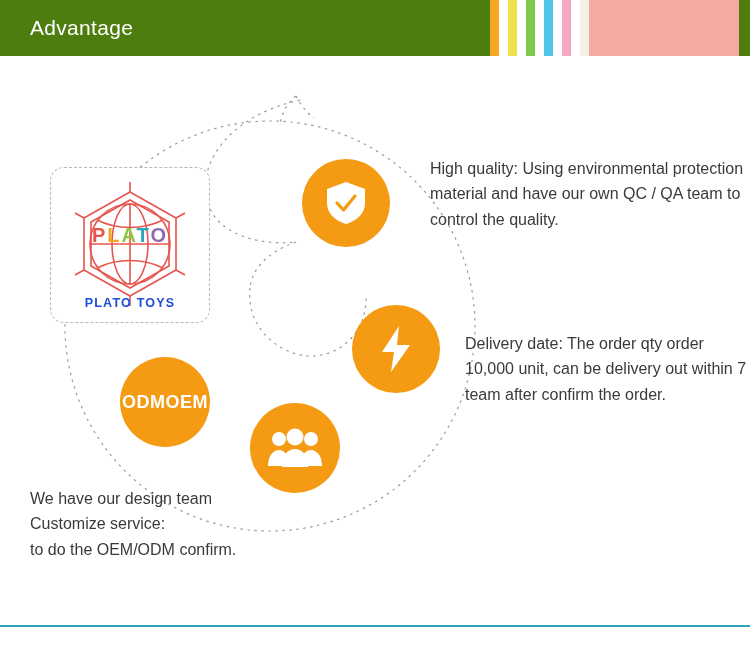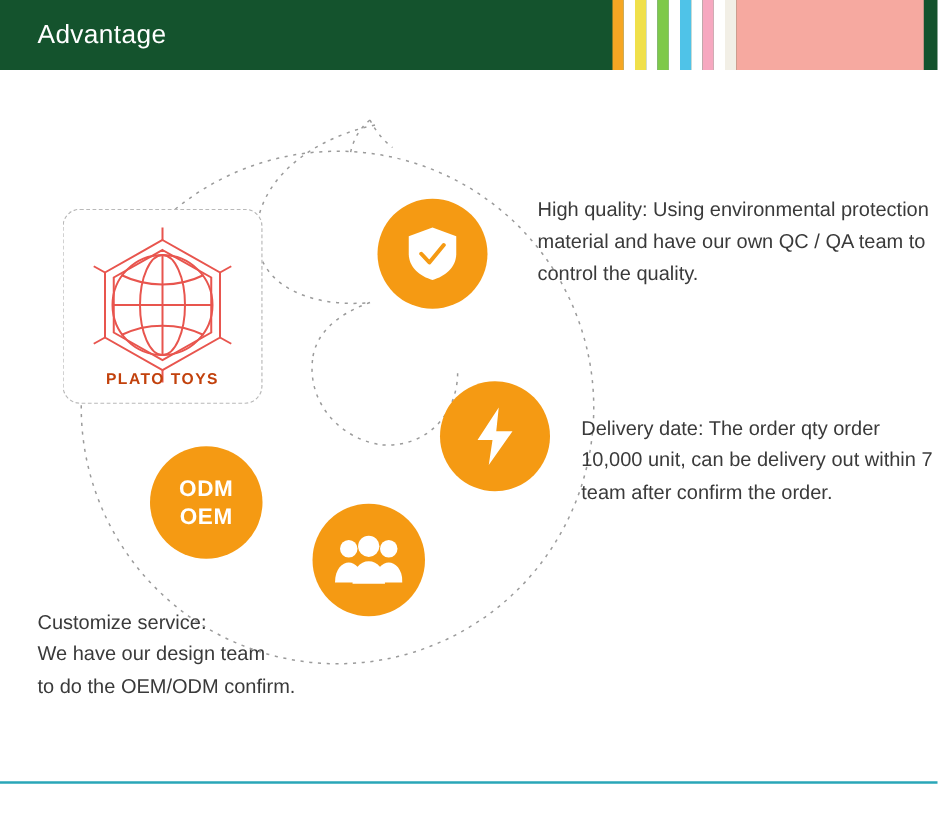--- a/index.html
+++ b/index.html
@@ -15,21 +15,21 @@
     position: relative;
   }
 
   
   .header {
     position: absolute;
     left: 0;
     top: 0;
     width: 750px;
     height: 56px;
-    background: #14532d;
+    background: #4d7c0f;
     overflow: hidden;
   }
   .header-title {
     position: absolute;
     left: 30px;
     top: 16px;
     color: #ffffff;
     font-size: 21px;
     letter-spacing: 0.3px;
   }
@@ -105,37 +105,37 @@
   .logo-text-main .l4 { color: #2aa6b8; }
   .logo-text-main .l5 { color: #8e6bb0; }
   .logo-text-sub {
     position: absolute;
     left: 0;
     top: 128px;
     width: 158px;
     text-align: center;
     font-size: 12.5px;
     font-weight: bold;
-    color: #c2410c;
+    color: #1d4ed8;
     letter-spacing: 1.2px;
   }
 
   
   .badge {
     position: absolute;
     background: #f59a13;
     border-radius: 50%;
     display: flex;
     align-items: center;
     justify-content: center;
   }
   .badge.shield  { left: 302px; top: 103px; width: 88px; height: 88px; }
   .badge.bolt    { left: 352px; top: 249px; width: 88px; height: 88px; }
   .badge.team    { left: 250px; top: 347px; width: 90px; height: 90px; }
-  .badge.odmoem  { left: 120px; top: 301px; width: 90px; height: 90px; flex-direction: column; }
+  .badge.odmoem  { left: 120px; top: 301px; width: 90px; height: 90px; flex-direction: row; }
 
   .badge-label {
     color: #ffffff;
     font-size: 18px;
     font-weight: bold;
     line-height: 1.25;
     letter-spacing: 0.5px;
   }
 
   
@@ -210,20 +210,23 @@
           <path d="M46 52 C 66 62, 92 62, 112 52"></path>
           <path d="M46 100 C 66 90, 92 90, 112 100"></path>
           <line x1="79" y1="24" x2="79" y2="14"></line>
           <line x1="125" y1="50" x2="134" y2="45"></line>
           <line x1="125" y1="102" x2="134" y2="107"></line>
           <line x1="79" y1="128" x2="79" y2="138"></line>
           <line x1="33" y1="102" x2="24" y2="107"></line>
           <line x1="33" y1="50" x2="24" y2="45"></line>
         </g>
       </svg>
+      <div class="logo-text-main">
+        <span class="l1">P</span><span class="l2">L</span><span class="l3">A</span><span class="l4">T</span><span class="l5">O</span>
+      </div>
       <div class="logo-text-sub">PLATO TOYS</div>
     </div>
   </div>
 
   <div class="badge shield">
     <svg width="44" height="46" viewBox="0 0 44 46">
       <path d="M22 2 L41 9 V23 C41 34 32 41 22 44 C12 41 3 34 3 23 V9 Z" fill="#ffffff"></path>
       <path d="M13 23 L19.5 30 L31 16" fill="none" stroke="#f59a13" stroke-width="3.2" stroke-linecap="round" stroke-linejoin="round"></path>
     </svg>
   </div>
@@ -261,20 +264,20 @@
   <div class="note delivery">
     <div class="line">Delivery date: The order qty order</div>
     <div class="line">10,000 unit, can be delivery out within 7</div>
     <div class="line">team after confirm the order.</div>
   </div>
 
   <div class="note prof">
   </div>
 
   <div class="note custom">
+    <div class="line">We have our design team</div>
     <div class="line">Customize service:</div>
-    <div class="line">We have our design team</div>
     <div class="line">to do the OEM/ODM confirm.</div>
   </div>
 
 </div>
 
 <div class="footer-rule"></div>
 
 </body></html>

